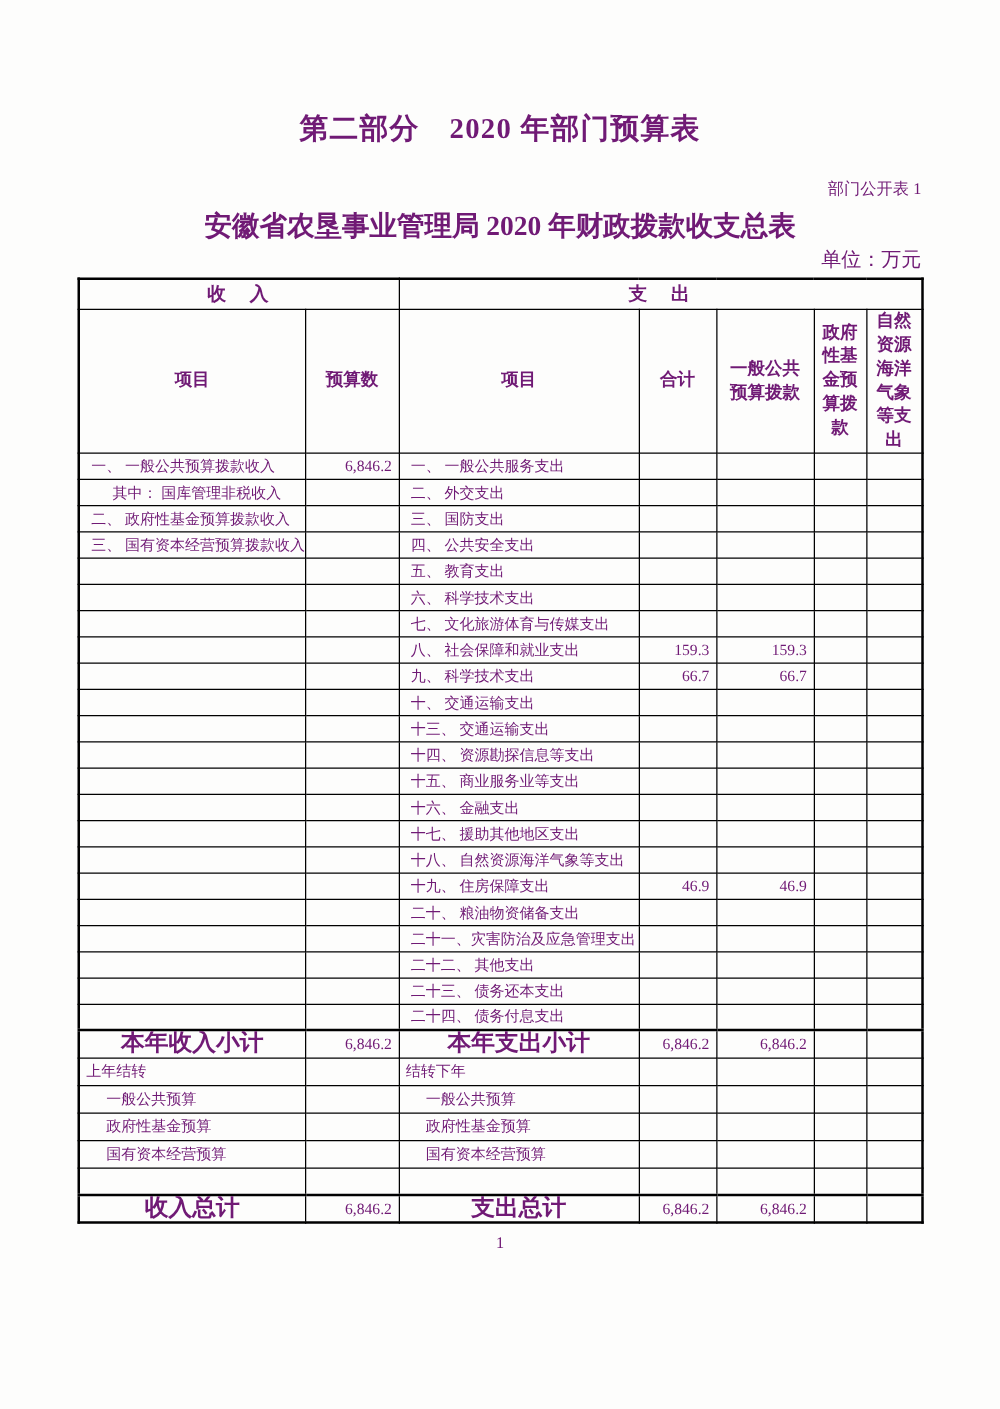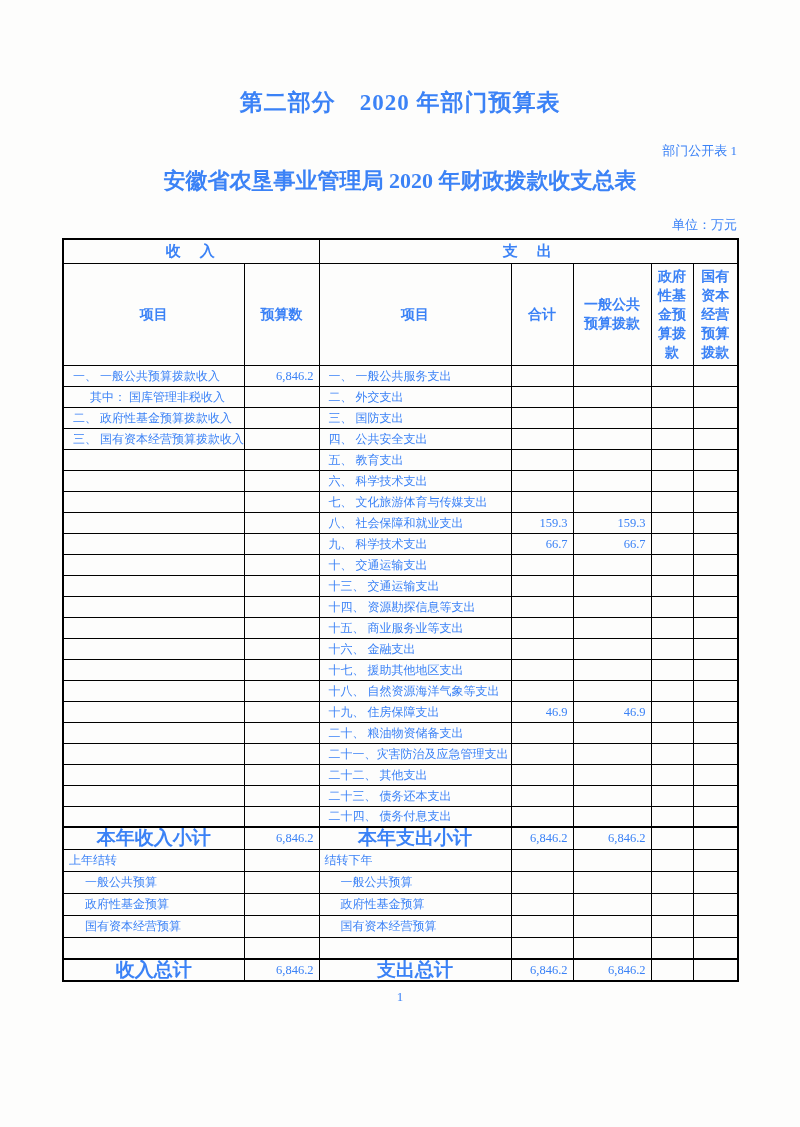--- a/index.html
+++ b/index.html
@@ -1,41 +1,41 @@
 <!DOCTYPE html>
 <html><head>
 <meta charset="utf-8">
 <style>
   html,body { margin:0; padding:0; background:#ffffff; }
   .page {
     position:relative;
     width:800px; height:1127px;
     background:#fdfdfc;
     font-family:"Liberation Serif","DejaVu Serif",serif;
-    color:#3b82f6;
+    color:#701a75;
     box-sizing:border-box;
     padding-top:88px;
     overflow:hidden;
   }
   .sec-title {
     margin:0; text-align:center;
     font-size:23px; font-weight:bold; line-height:30px;
     letter-spacing:1px;
   }
   .table-label {
     margin:24px 63px 0 0; text-align:right;
     font-size:13px; line-height:18px;padding-left:31px;
   }
   .doc-title {
     margin:6px 0 0; text-align:center;
     font-size:22px; font-weight:bold; line-height:30px;
   }
   .unit-label {
-    margin:20px 63px 2px 0; text-align:right;
-    font-size:13px; line-height:18px;
+    margin:4px 63px 2px 0; text-align:right;
+    font-size:16px; line-height:18px;
   }
   table.budget {
     margin:4px 0 0 62px;
     width:675px;
     border-collapse:collapse; table-layout:fixed;
     border:2px solid #000;
   }
   .budget th, .budget td {
     border:1px solid #000;
     overflow:hidden;
@@ -86,21 +86,21 @@
         <th colspan="2">收　入</th>
         <th colspan="5">支　出</th>
       </tr>
       <tr class="chead">
         <th>项目</th>
         <th>预算数</th>
         <th>项目</th>
         <th>合计</th>
         <th class="wide-pad">一般公共预算拨款</th>
         <th>政府性基金预算拨款</th>
-        <th>国有资本经营预算拨款</th>
+        <th>自然资源海洋气象等支出</th>
       </tr>
     </thead>
     <tbody>
         <tr>
           <td class="lbl">一、 一般公共预算拨款收入</td>
           <td class="num">6,846.2</td>
           <td class="lbl">一、 一般公共服务支出</td>
           <td class="num"></td>
           <td class="num"></td>
           <td class="num"></td>

